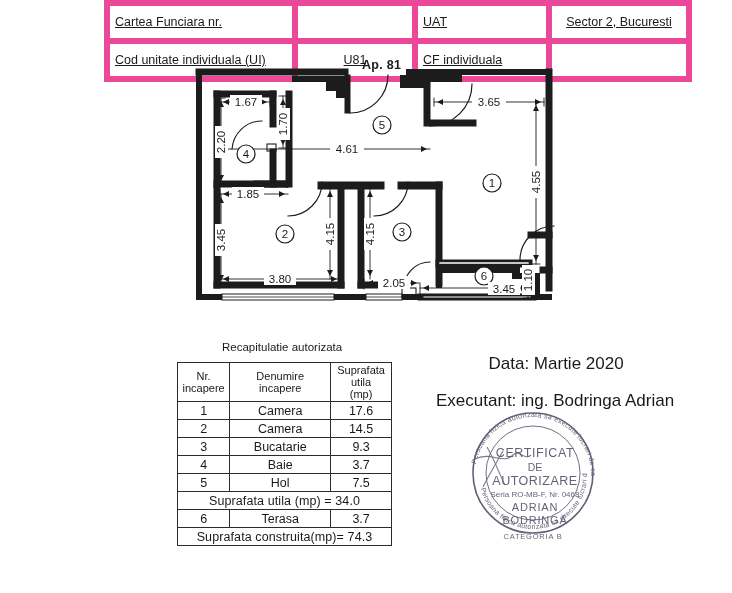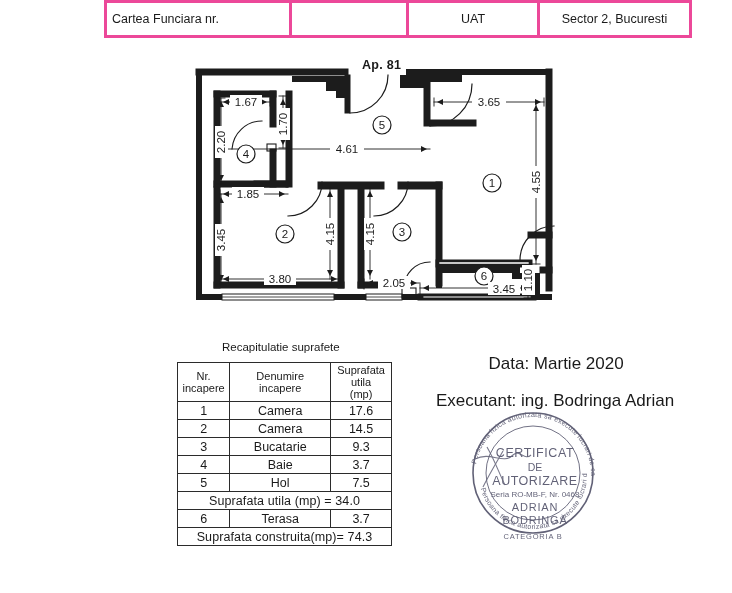--- a/index.html
+++ b/index.html
@@ -12,30 +12,31 @@
     overflow:hidden;
   }
 
   
   #top-table{
     position:absolute;left:104px;top:0px;width:588px;height:33px;
     border-collapse:collapse;
     font-size:12.5px;
   }
   #top-table td{
-    border:3px solid #ec4899;
+    border:6px solid #ec4899;
     padding:8px 5px;
     height:16px;
     line-height:15px;
     vertical-align:middle;
     white-space:nowrap;
+    text-decoration:underline;
   }
   .tt-label{width:172px;text-align:left;}
   .tt-val{width:104px;text-align:center;}
-  .tt-label2{width:118px;text-align:center;margin-left:9px;}
+  .tt-label2{width:118px;text-align:left;margin-left:9px;}
   .tt-val2{width:auto;text-align:center;padding-left:7px;}
 
   
   #plan{
     position:absolute;left:0;top:36px;width:732px;height:290px;
   }
   #ap-label{
     position:absolute;left:362px;top:22px;
     font-size:12.5px;font-weight:bold;letter-spacing:.3px;
   }
@@ -79,20 +80,26 @@
 </head>
 <body>
 
 <table id="top-table">
   <tbody>
     <tr>
       <td class="tt-label">Cartea Funciara nr.</td>
       <td class="tt-val"></td>
       <td class="tt-label2">UAT</td>
       <td class="tt-val2">Sector 2, Bucuresti</td>
+    </tr>
+    <tr>
+      <td class="tt-label">Cod unitate individuala (UI)</td>
+      <td class="tt-val">U81</td>
+      <td class="tt-label2">CF individuala</td>
+      <td class="tt-val2"></td>
     </tr>
   </tbody>
 </table>
 
 <div id="plan">
 
   <div id="ap-label">Ap. 81</div>
 
   <svg width="732" height="290" viewBox="0 0 732 290">
     <g fill="none" stroke="#1c1c1c" stroke-linecap="square">
@@ -295,21 +302,21 @@
       <text x="492" y="151">1</text>
       <text x="285" y="202">2</text>
       <text x="402" y="200">3</text>
       <text x="246" y="122">4</text>
       <text x="382" y="93">5</text>
       <text x="484" y="244">6</text>
     </g>
   </svg>
 </div>
 
-<div id="recap-caption">Recapitulatie suprafete</div>
+<div id="recap-caption">Recapitulatie autorizata</div>
 
 <table id="recap">
   <thead>
     <tr>
       <th class="c-nr">
         <div>Nr.</div>
         <div>incapere</div>
       </th>
       <th class="c-name">
         <div>Denumire</div>

